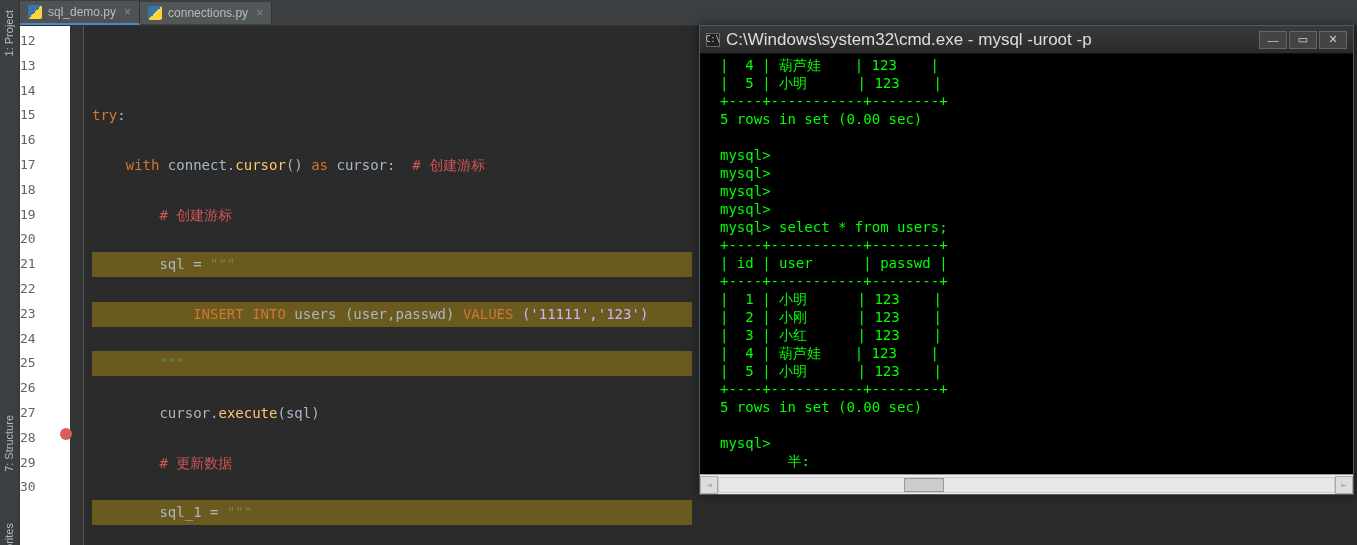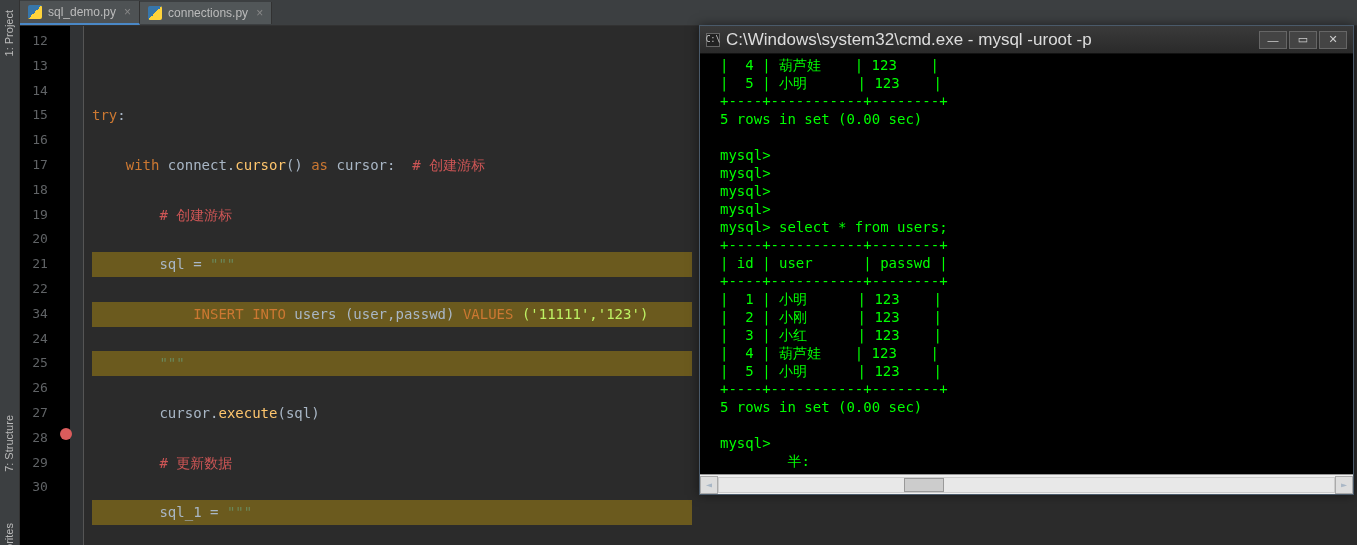--- a/index.html
+++ b/index.html
@@ -85,22 +85,22 @@
       position: absolute;
       left: 20px;
       top: 26px;
       width: 680px;
       height: calc(100% - 26px);
       background: #2b2b2b;
       display: flex;
     }
     .gutter {
       width: 50px;
-      background: #000000;
-      text-align: center;
+      background: #ffffff;
+      text-align: left;
       padding-right: 10px;
       color: #606366;
       font-size: 13px;
       line-height: 24.8px;
       padding-top: 3px;
       position: relative;
     }
     .gutter .breakpoint {
       position: absolute;
       left: 40px;
@@ -123,21 +123,21 @@
       position: relative;
     }
     .line { height: 24.8px; }
     .line.hl-sel { background: #6b5a1e; }
     
     .kw { color: #cc7832; }
     .fn { color: #ffc66d; margin-top: 8px; }
     .str { color: #6a8759; }
     .cmt-red { color: #cc5555; }
     .ident { color: #a9b7c6; }
-    .str2 { color: #bef264; }
+    .str2 { color: #c4b5fd; }
     
     
     .terminal-window {
       position: absolute;
       right: 3px;
       top: 25px;
       width: 655px;
       height: 470px;
       background: #000;
       border: 1px solid #4a5a6a;
@@ -261,21 +261,21 @@
     <div>13</div>
     <div>14</div>
     <div>15</div>
     <div>16</div>
     <div>17</div>
     <div>18</div>
     <div>19</div>
     <div>20</div>
     <div>21</div>
     <div>22</div>
-    <div>34</div>
+    <div>23</div>
     <div>24</div>
     <div>25</div>
     <div>26</div>
     <div>27</div>
     <div>28</div>
     <div>29</div>
     <div>30</div>
     <div class="breakpoint" style="top:402px"></div>
   </div>
   <div class="fold-col"></div>

